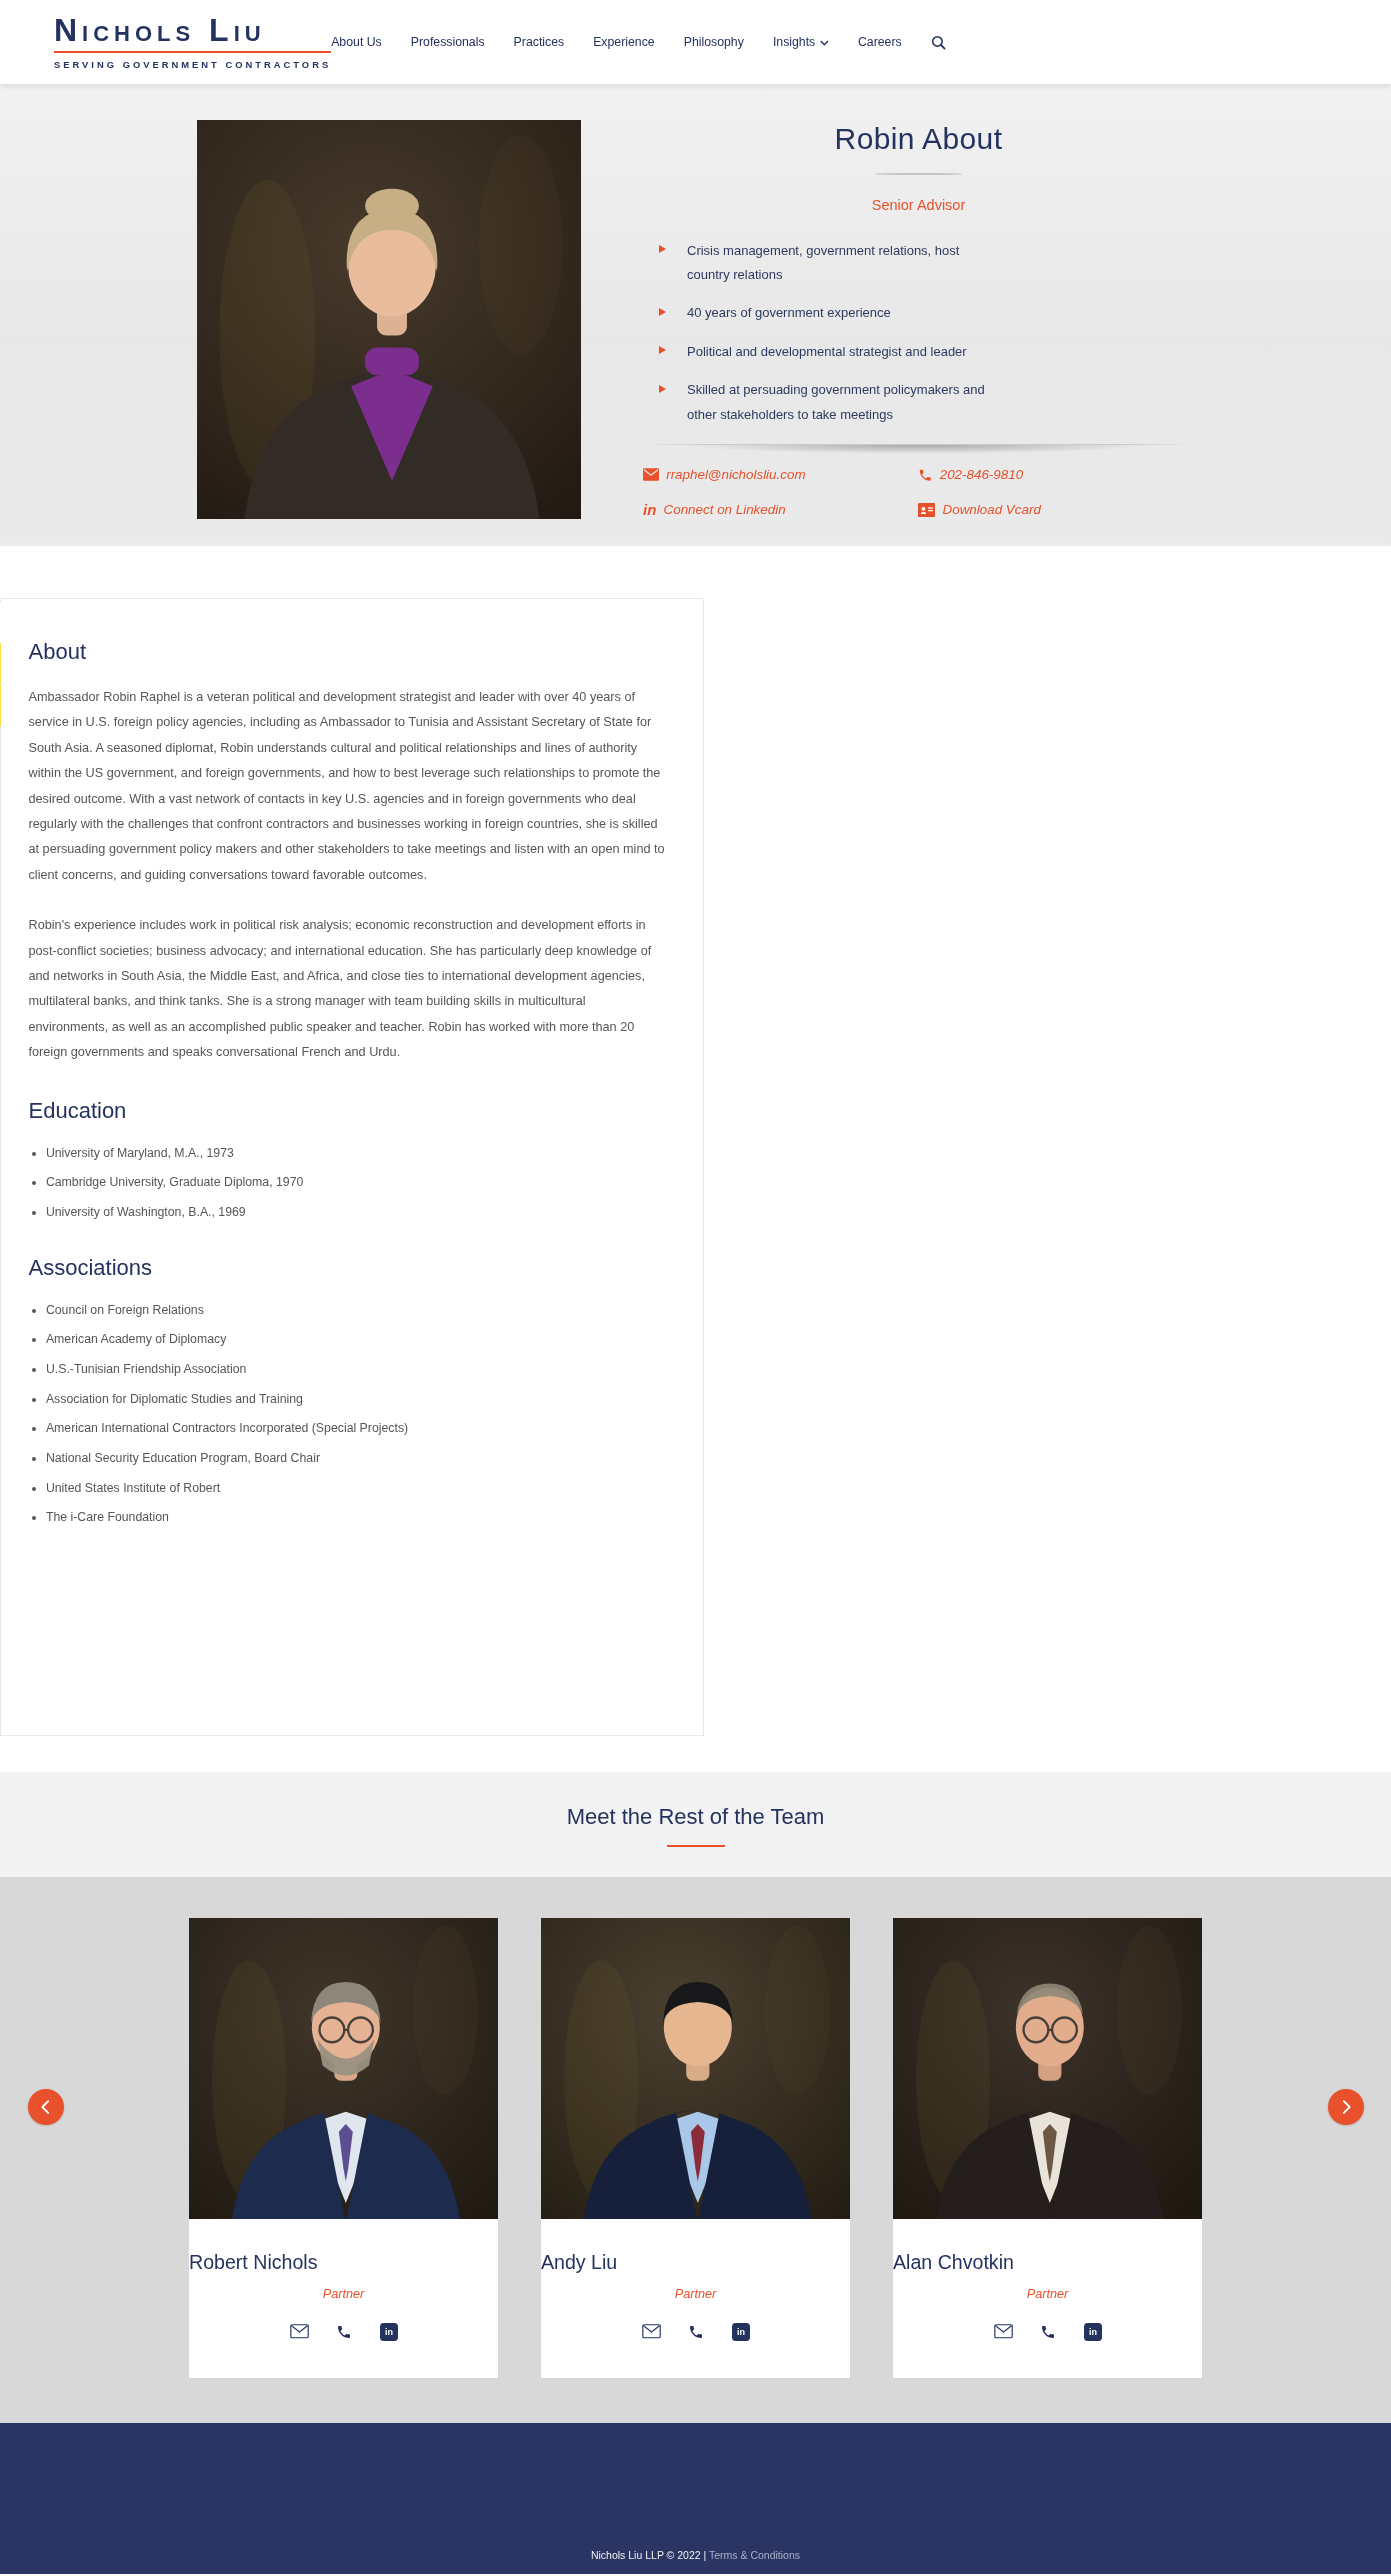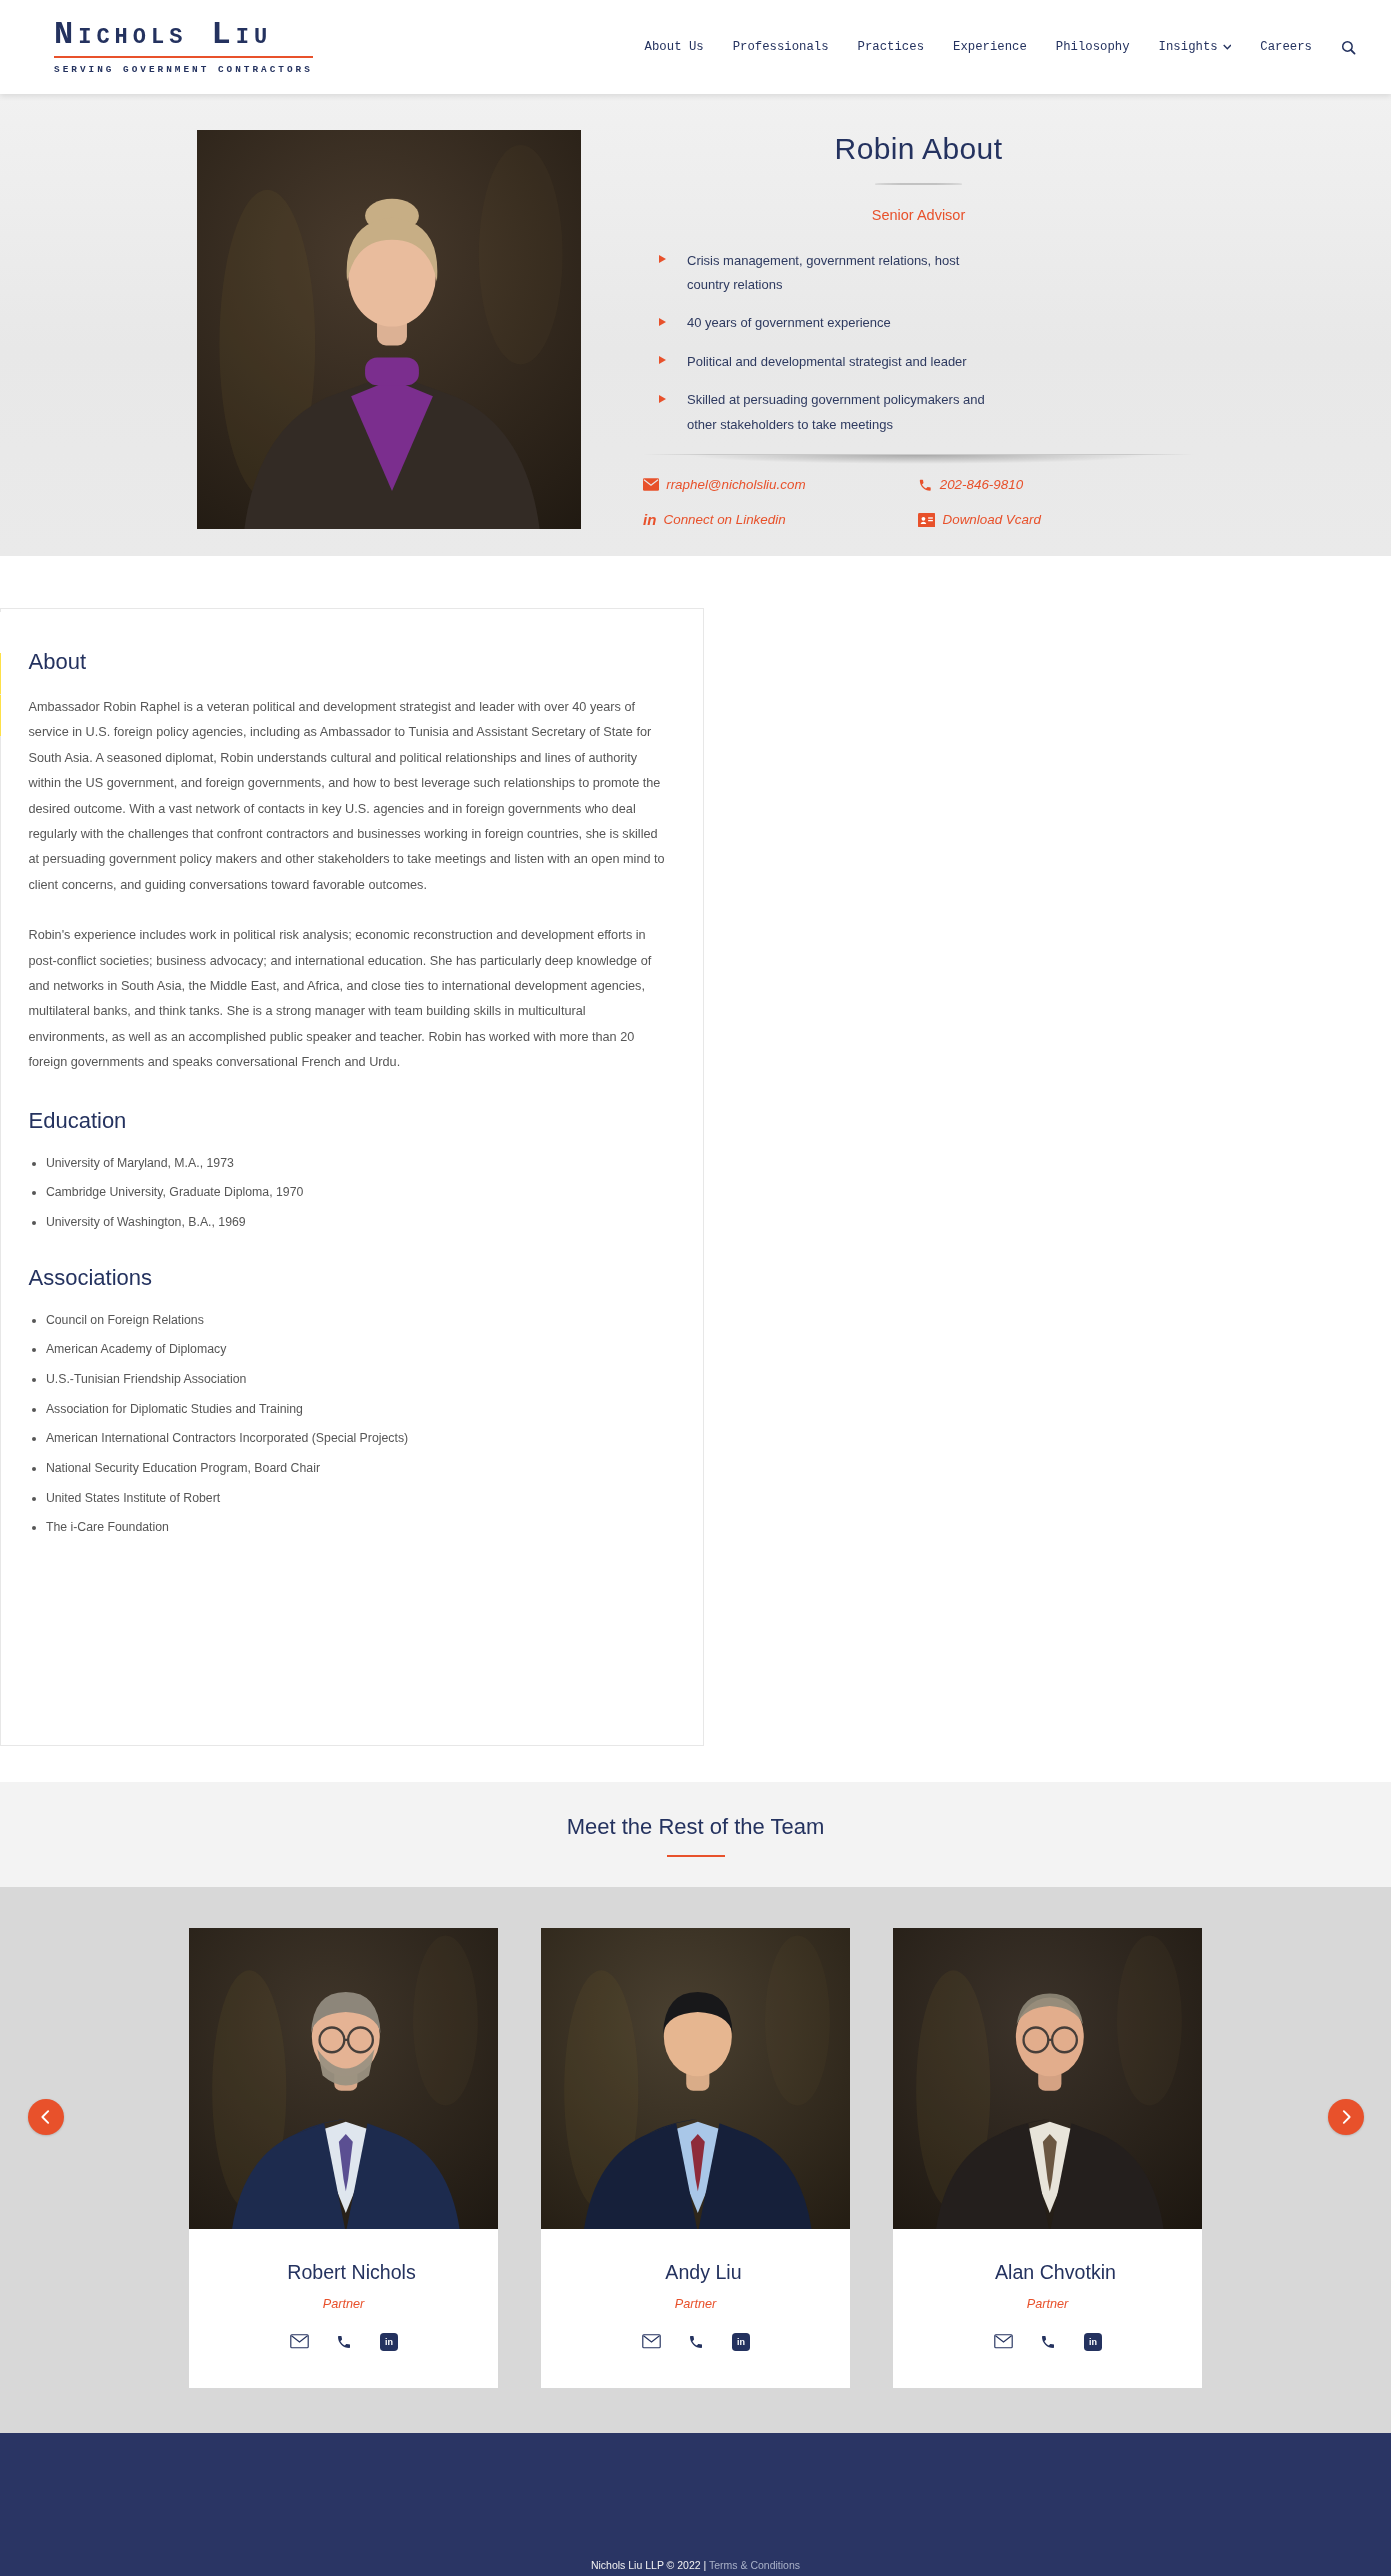--- a/index.html
+++ b/index.html
@@ -5,25 +5,24 @@
   * { margin:0; padding:0; box-sizing:border-box; }
   html,body { width:1391px; }
   body {
     font-family:"Liberation Sans", sans-serif;
     background:#fff; color:#565656; overflow-x:hidden;
   }
   a { text-decoration:none; }
 
   
   .header {
-    height:94px; background:#fff; position:relative; z-index:5;
-    display:flex; align-items:center; justify-content:space-between;
+    height:84px; background:#fff; position:relative; z-index:5;
+    display:flex; align-items:center; justify-content:flex-start;
     padding:0 35px 0 54px;
     box-shadow:0 2.2px 5.8px rgba(0,0,0,.10);
-    font-family:Liberation Mono, monospace;
   }
   .logo { cursor:pointer; }
   .logo-title {
     font-variant-caps:small-caps; font-size:32px; letter-spacing:5px;
     color:var(--navy); font-weight:600; line-height:1;
   }
   .logo-rule { height:2.2px; background:var(--accent); margin:5px 0 6.5px; }
   .logo-tagline {
     font-size:9.4px; letter-spacing:3px; font-weight:700; color:var(--navy);
   }
@@ -119,22 +118,22 @@
   }
   .team-rule { width:58px; height:2.2px; background:var(--accent); margin:14.5px auto 0; }
   .carousel {
     background:#d8d8d8; height:546px; position:relative;
     display:flex; justify-content:center; gap:43px; padding-top:41px;
   }
   .card { width:309px; height:460px; background:#fff; }
   .card-photo { width:309px; height:301px; overflow:hidden; cursor:pointer; }
   .card-photo svg { display:block; width:100%; height:100%; }
   .card h3 {
-    text-align:center; margin-top:32px; color:var(--navy);
-    font-size:19.6px; font-weight:500; cursor:pointer;margin-left:16px;
+    text-align:left; margin-top:32px; color:var(--navy);
+    font-size:19.6px; font-weight:500; cursor:pointer;
   }
   .card .role {
     text-align:center; margin-top:13px; color:var(--accent);
     font-style:italic; font-size:12.7px;
   }
   .card-icons {
     display:flex; justify-content:center; gap:27.5px; margin-top:22px;
   }
   .card-icons a { display:flex; align-items:center; }
   .nav-arrow {

